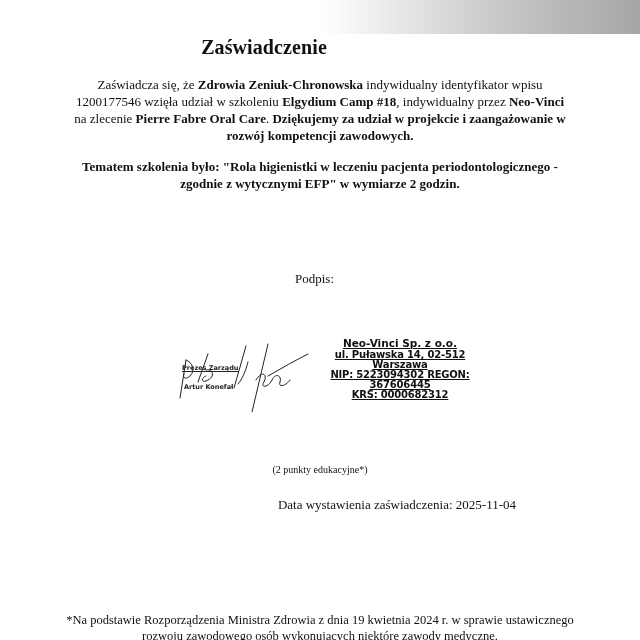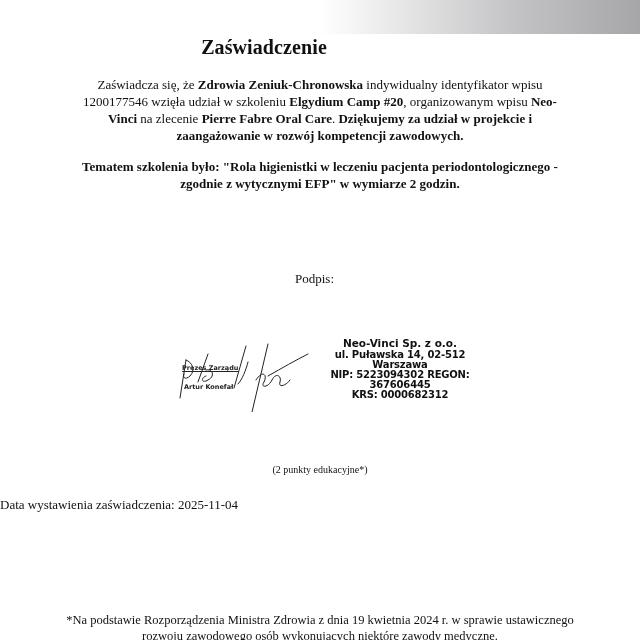--- a/index.html
+++ b/index.html
@@ -80,20 +80,21 @@
       color: #222;
     }
     .stamp {
       position: absolute;
       top: 336px;
       left: 320px;
       width: 160px;
       text-align: center;
       font-family: "DejaVu Sans", sans-serif;
       color: #111;
+      text-decoration: underline;
     }
     .stamp .s-name {
       font-size: 10.5px;
       font-weight: bold;
       line-height: 14px;
     }
     .stamp .s-line {
       font-size: 10px;
       font-weight: bold;
       line-height: 10px;
@@ -105,42 +106,42 @@
       left: 0;
       width: 640px;
       text-align: center;
       font-size: 10px;
     }
     .issue-date {
       position: absolute;
       top: 497px;
       left: 0;
       width: 516px;
-      text-align: left;
+      text-align: right;
       font-size: 13px;
     }
     .footnote {
       position: absolute;
       top: 612px;
       left: 60px;
       width: 520px;
       text-align: center;
       font-size: 12.5px;
       line-height: 16px;
     }
   </style>
 </head>
 <body>
 
 <div class="top-gradient"></div>
 
 <div class="title">Zaświadczenie</div>
 
 <div class="para p1">
-  <span>Zaświadcza się, że </span><b>Zdrowia Zeniuk-Chronowska</b><span> indywidualny identyfikator wpisu 1200177546 wzięła udział w szkoleniu </span><b>Elgydium Camp #20</b><span>, organizowanym wpisu </span><b>Neo-Vinci</b><span> na zlecenie </span><b>Pierre Fabre Oral Care</b><span>. </span><b>Dziękujemy za udział w projekcie i zaangażowanie w rozwój kompetencji zawodowych.</b>
+  <span>Zaświadcza się, że </span><b>Zdrowia Zeniuk-Chronowska</b><span> indywidualny identyfikator wpisu 1200177546 wzięła udział w szkoleniu </span><b>Elgydium Camp #18</b><span>, indywidualny przez </span><b>Neo-Vinci</b><span> na zlecenie </span><b>Pierre Fabre Oral Care</b><span>. </span><b>Dziękujemy za udział w projekcie i zaangażowanie w rozwój kompetencji zawodowych.</b>
 </div>
 
 <div class="para p2">Tematem szkolenia było: "Rola higienistki w leczeniu pacjenta periodontologicznego - zgodnie z wytycznymi EFP" w wymiarze 2 godzin.</div>
 
 <div class="podpis">Podpis:</div>
 
 <div class="signature">
   <svg class="sig-svg" width="140" height="72" viewBox="0 0 140 72">
     <g fill="none" stroke="#222" stroke-width="1" stroke-linecap="round" stroke-linejoin="round">
       <path d="M8 58 L14 20 M14 20 C20 22 24 30 18 36 C14 40 10 38 12 34"></path>

